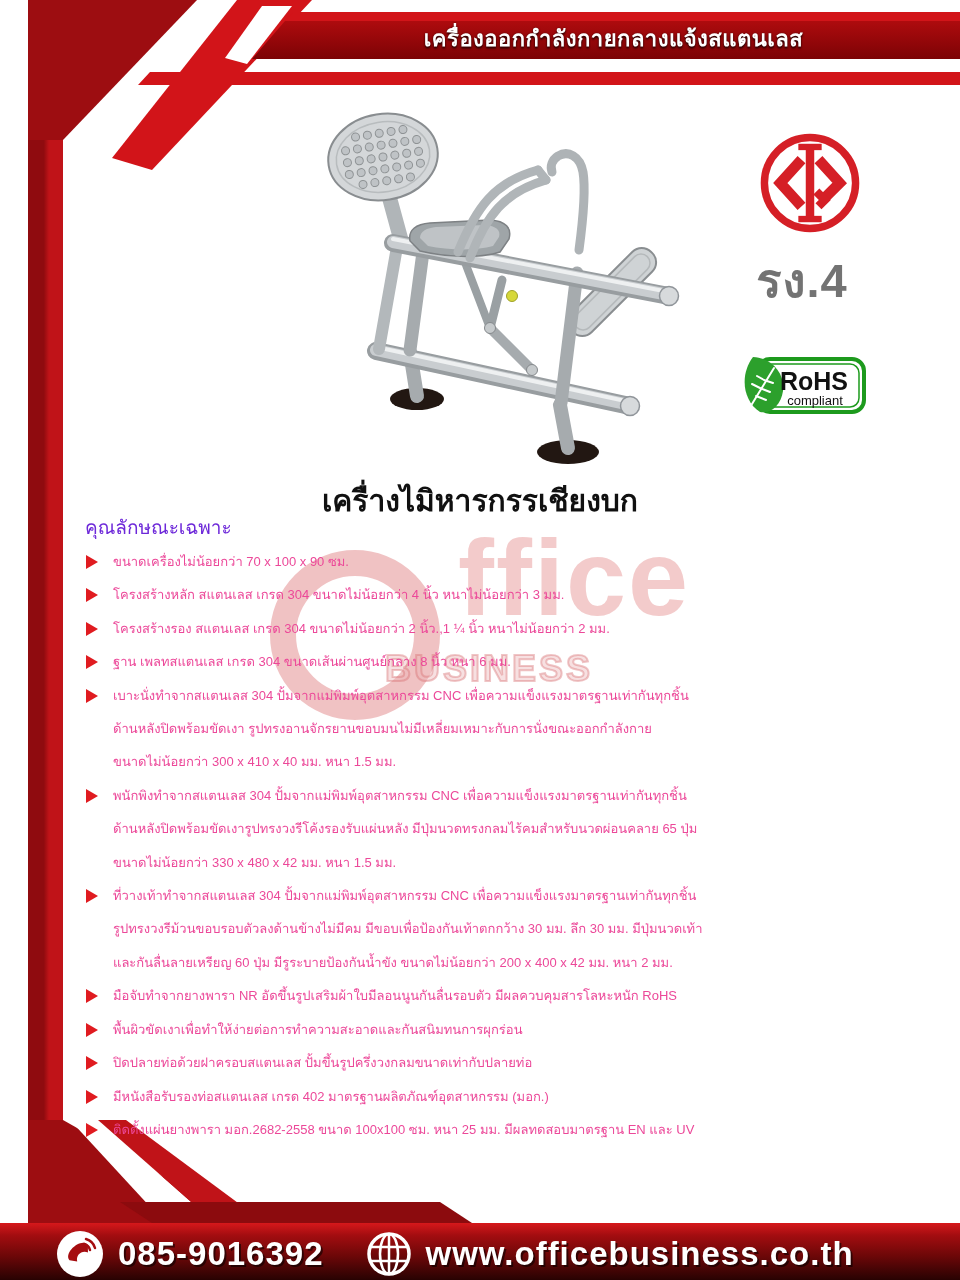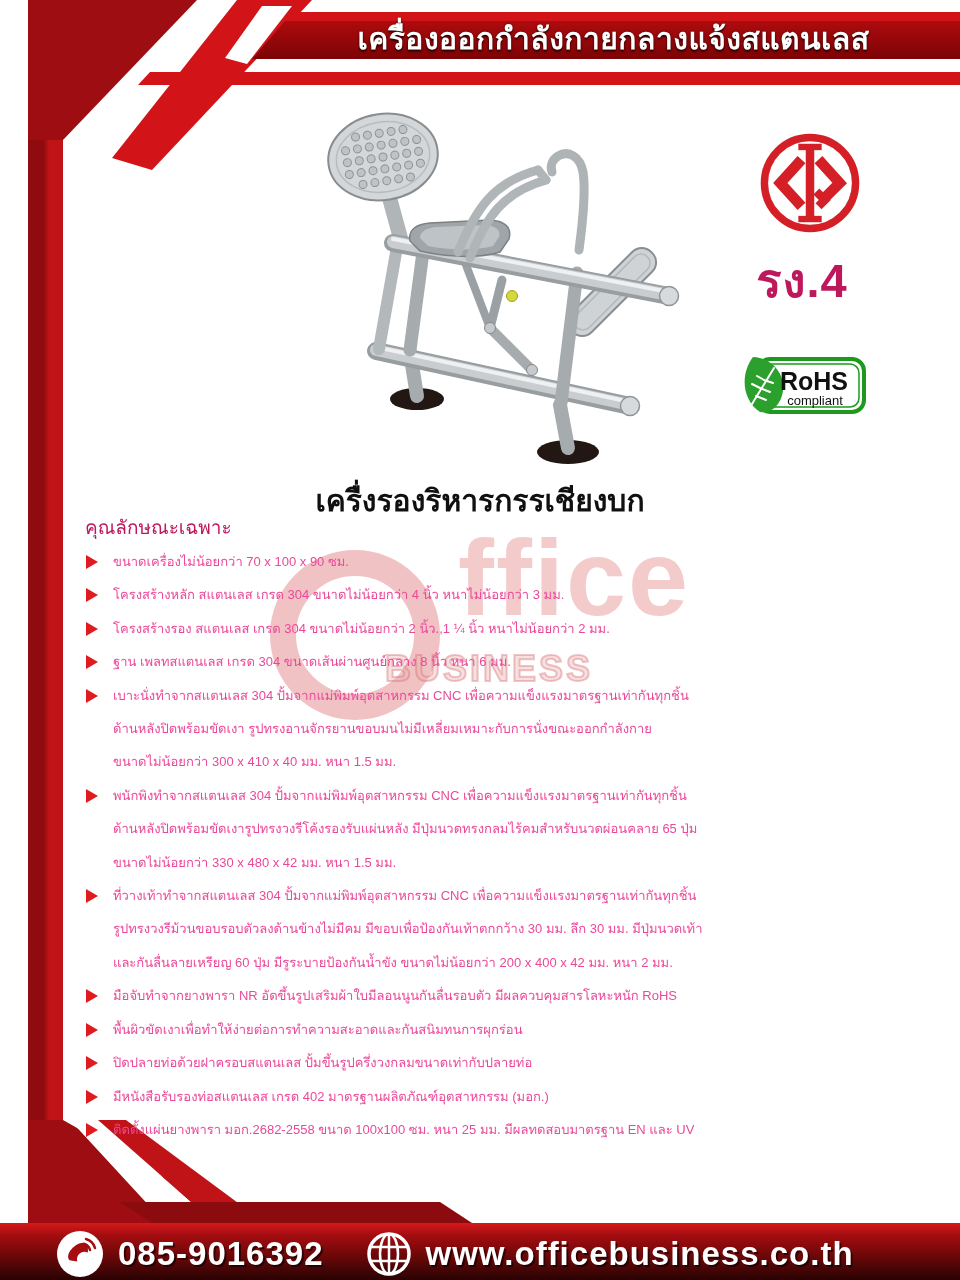--- a/index.html
+++ b/index.html
@@ -12,51 +12,51 @@
               background:linear-gradient(90deg,#8f0b0f 0 45%,#c01318 60% 100%); }
 
   
   .deco { position:absolute; left:0; pointer-events:none; }
   #header-deco { top:0; }
   #footer-deco { top:1120px; }
 
   
   .header-title { position:absolute; left:285px; right:18px; top:17px; height:42px;
                   display:flex; align-items:center; justify-content:center;
-                  font-size:30px; font-weight:800; color:#fff; letter-spacing:.5px;
+                  font-size:22px; font-weight:800; color:#fff; letter-spacing:.5px;
                   text-shadow:0 2px 2px rgba(0,0,0,.65), 0 0 2px rgba(0,0,0,.5);
                   z-index:5; }
 
   
   .machine { position:absolute; left:280px; top:100px; width:420px; height:380px; z-index:2; }
 
   
   .tisi { position:absolute; left:757px; top:130px; width:106px; height:106px; }
   .rg4  { position:absolute; left:742px; top:243px; width:120px; text-align:center;
-          font-size:47px; font-weight:800; color:#be185d; letter-spacing:1px; }
+          font-size:47px; font-weight:800; color:#737373; letter-spacing:1px; }
   .rohs { position:absolute; left:738px; top:350px; width:130px; height:70px; }
 
   
   .product-name { position:absolute; left:0; right:0; top:477px; text-align:center;
                   font-size:30px; font-weight:800; color:#101010; z-index:2; }
 
   
   .watermark { position:absolute; left:250px; top:520px; width:480px; height:220px;
                z-index:1; pointer-events:none; }
   .wm-o { position:absolute; left:20px; top:30px; width:170px; height:170px;
           border:26px solid rgba(222,120,122,.45); border-radius:50%; }
   .wm-ffice { position:absolute; left:208px; top:-5px; font-size:108px; font-weight:700;
               color:rgba(226,130,132,.42); letter-spacing:2px; }
   .wm-business { position:absolute; left:135px; top:128px; font-size:36px; font-weight:800;
                  letter-spacing:3px; color:rgba(236,178,180,.40);
                  -webkit-text-stroke:2px rgba(216,110,112,.40); }
 
   
   .specs { position:absolute; left:85px; top:511px; width:855px; z-index:2; }
-  .specs-heading { font-size:19px; line-height:34px; color:#be185d; }
+  .specs-heading { font-size:19px; line-height:34px; color:#6d28d9; }
   .spec-list { list-style:none; }
   .spec-item { position:relative; padding-left:28px; font-size:13px; line-height:33.4px;
                color:#ec4899; white-space:pre-line; }
   .bullet { position:absolute; left:1px; top:10px; width:0; height:0;
             border-left:12px solid #e01b20; border-top:7px solid transparent;
             border-bottom:7px solid transparent; }
 
   
   .footer-bar { position:absolute; left:0; top:1223px; width:960px; height:61px;
                 background:linear-gradient(180deg,#d6181b 0%,#a30d10 20%,#6b0708 55%,#310303 88%,#1d0101 100%);
@@ -189,21 +189,21 @@
 
 <svg class="rohs" viewBox="0 0 130 70">
   <rect x="20" y="9" width="106" height="53" rx="12" fill="#fff" stroke="#1d9a1d" stroke-width="4"></rect>
   <rect x="25" y="14" width="96" height="43" rx="9" fill="none" stroke="#1d9a1d" stroke-width="1.5"></rect>
   <path d="M22,62 C4,50 2,24 15,7 C34,8 47,23 45,41 C43,55 33,64 22,62 Z" fill="#2ca02c"></path>
   <path d="M14,54 L36,18 M18,46 L28,50 M22,38 L32,42 M26,30 L35,33 M22,38 L14,34 M26,30 L19,26" stroke="#fff" stroke-width="2" fill="none" stroke-linecap="round"></path>
   <text x="76" y="40" text-anchor="middle" font-size="25" font-weight="bold" fill="#111" font-family="Liberation Sans, sans-serif">RoHS</text>
   <text x="77" y="55" text-anchor="middle" font-size="13" fill="#111" font-family="Liberation Sans, sans-serif">compliant</text>
 </svg>
 
-<div class="product-name">เครื่งรองริหารกรรเชียงบก</div>
+<div class="product-name">เครื่างไมิหารกรรเชียงบก</div>
 
 <div class="watermark">
   <div class="wm-o"></div>
   <div class="wm-ffice">ffice</div>
   <div class="wm-business">BUSINESS</div>
 </div>
 
 <div class="specs">
   <div class="specs-heading">คุณลักษณะเฉพาะ</div>
   <ul class="spec-list">

